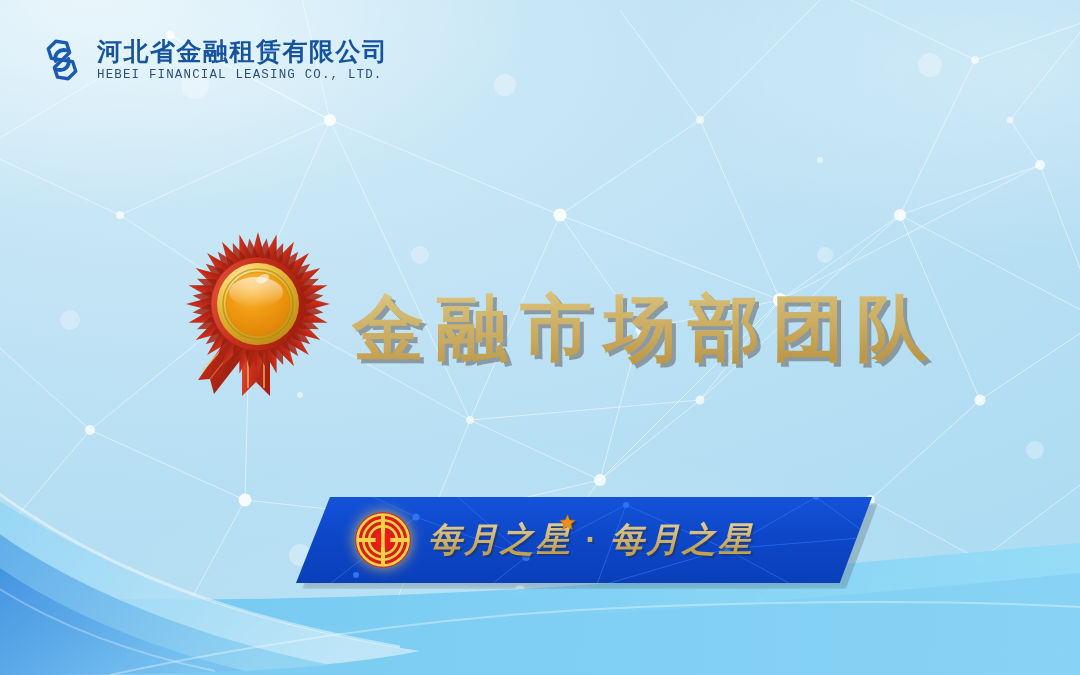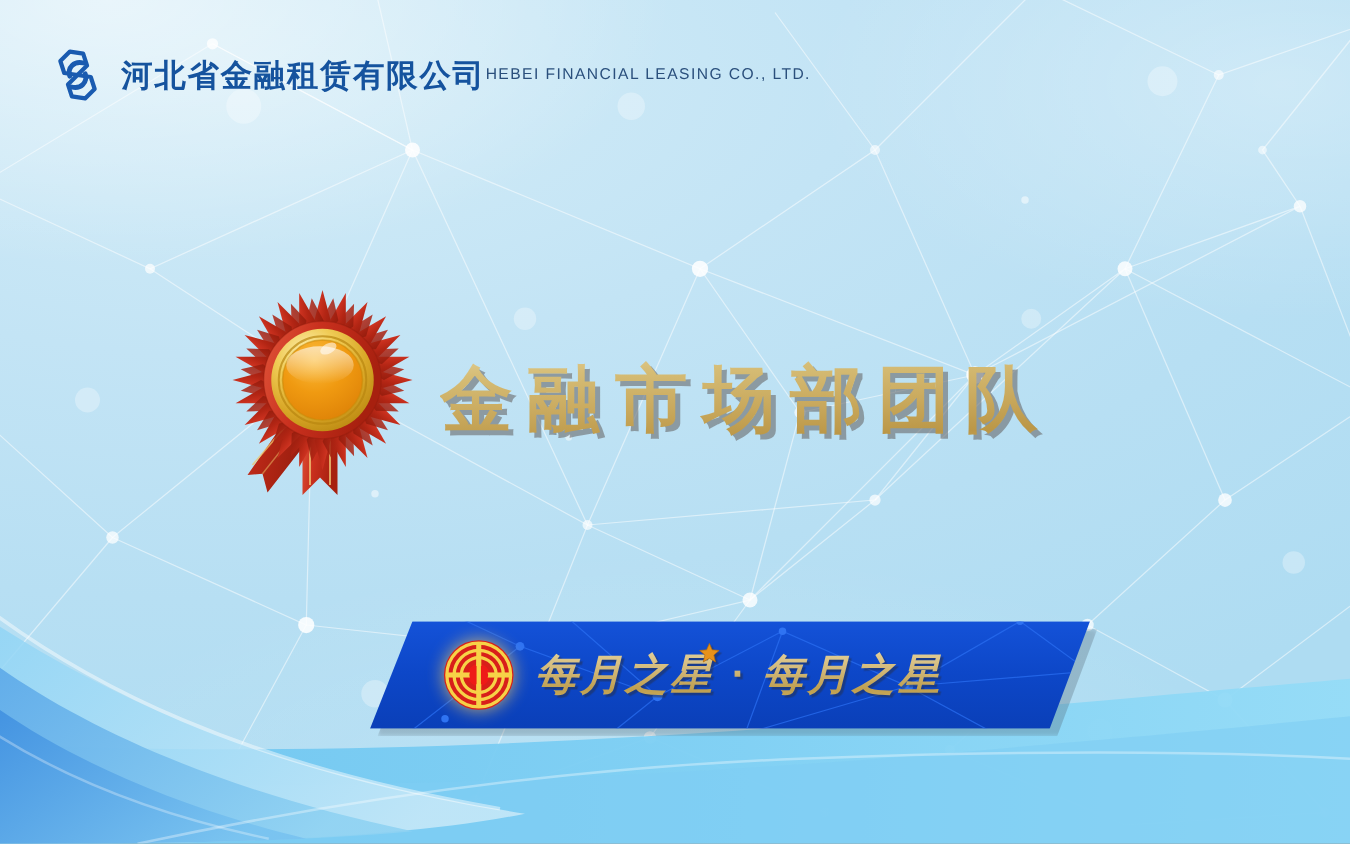--- a/index.html
+++ b/index.html
@@ -26,41 +26,41 @@
   }
   .net{position:absolute;inset:0;}
   .waves{position:absolute;left:0;bottom:0;width:1080px;height:200px;}
 
   
   .brand{
     position:absolute;left:38px;top:36px;
     display:flex;align-items:center;gap:11px;
   }
   .brand-mark{width:48px;height:48px;display:block;}
-  .brand-text{display:flex;flex-direction:row;line-height:1;}
+  .brand-text{display:flex;flex-direction:column;line-height:1;}
   .brand-cn{
     font-size:25px;font-weight:700;color:#15539e;
     letter-spacing:1.5px;
     font-family:"DejaVu Sans","Liberation Sans",sans-serif;
     white-space:nowrap;
   }
   .brand-en{
     margin-top:5px;
     font-size:12.5px;font-weight:400;color:#2a4f7c;
     letter-spacing:1.15px;white-space:nowrap;
-    font-family:Liberation Sans, sans-serif;
+    font-family:Liberation Mono, monospace;
   }
 
   
   .medal{position:absolute;left:178px;top:222px;width:160px;height:175px;}
 
   
   .title{
     position:absolute;left:352px;top:281px;
-    font-size:58px;font-weight:700;
+    font-size:72px;font-weight:700;
     letter-spacing:12px;
     white-space:nowrap;
     font-family:"DejaVu Sans","Liberation Sans",sans-serif;
     color:#c8a85e;
     background:linear-gradient(178deg,#e2cf96 0%,#d6bd76 22%,#c9a95d 55%,#bb9747 82%,#c7a558 100%);
     -webkit-background-clip:text;background-clip:text;
     -webkit-text-fill-color:transparent;
     text-shadow:none;
     filter:drop-shadow(4px 4px 0 rgba(108,110,112,.62));
   }

